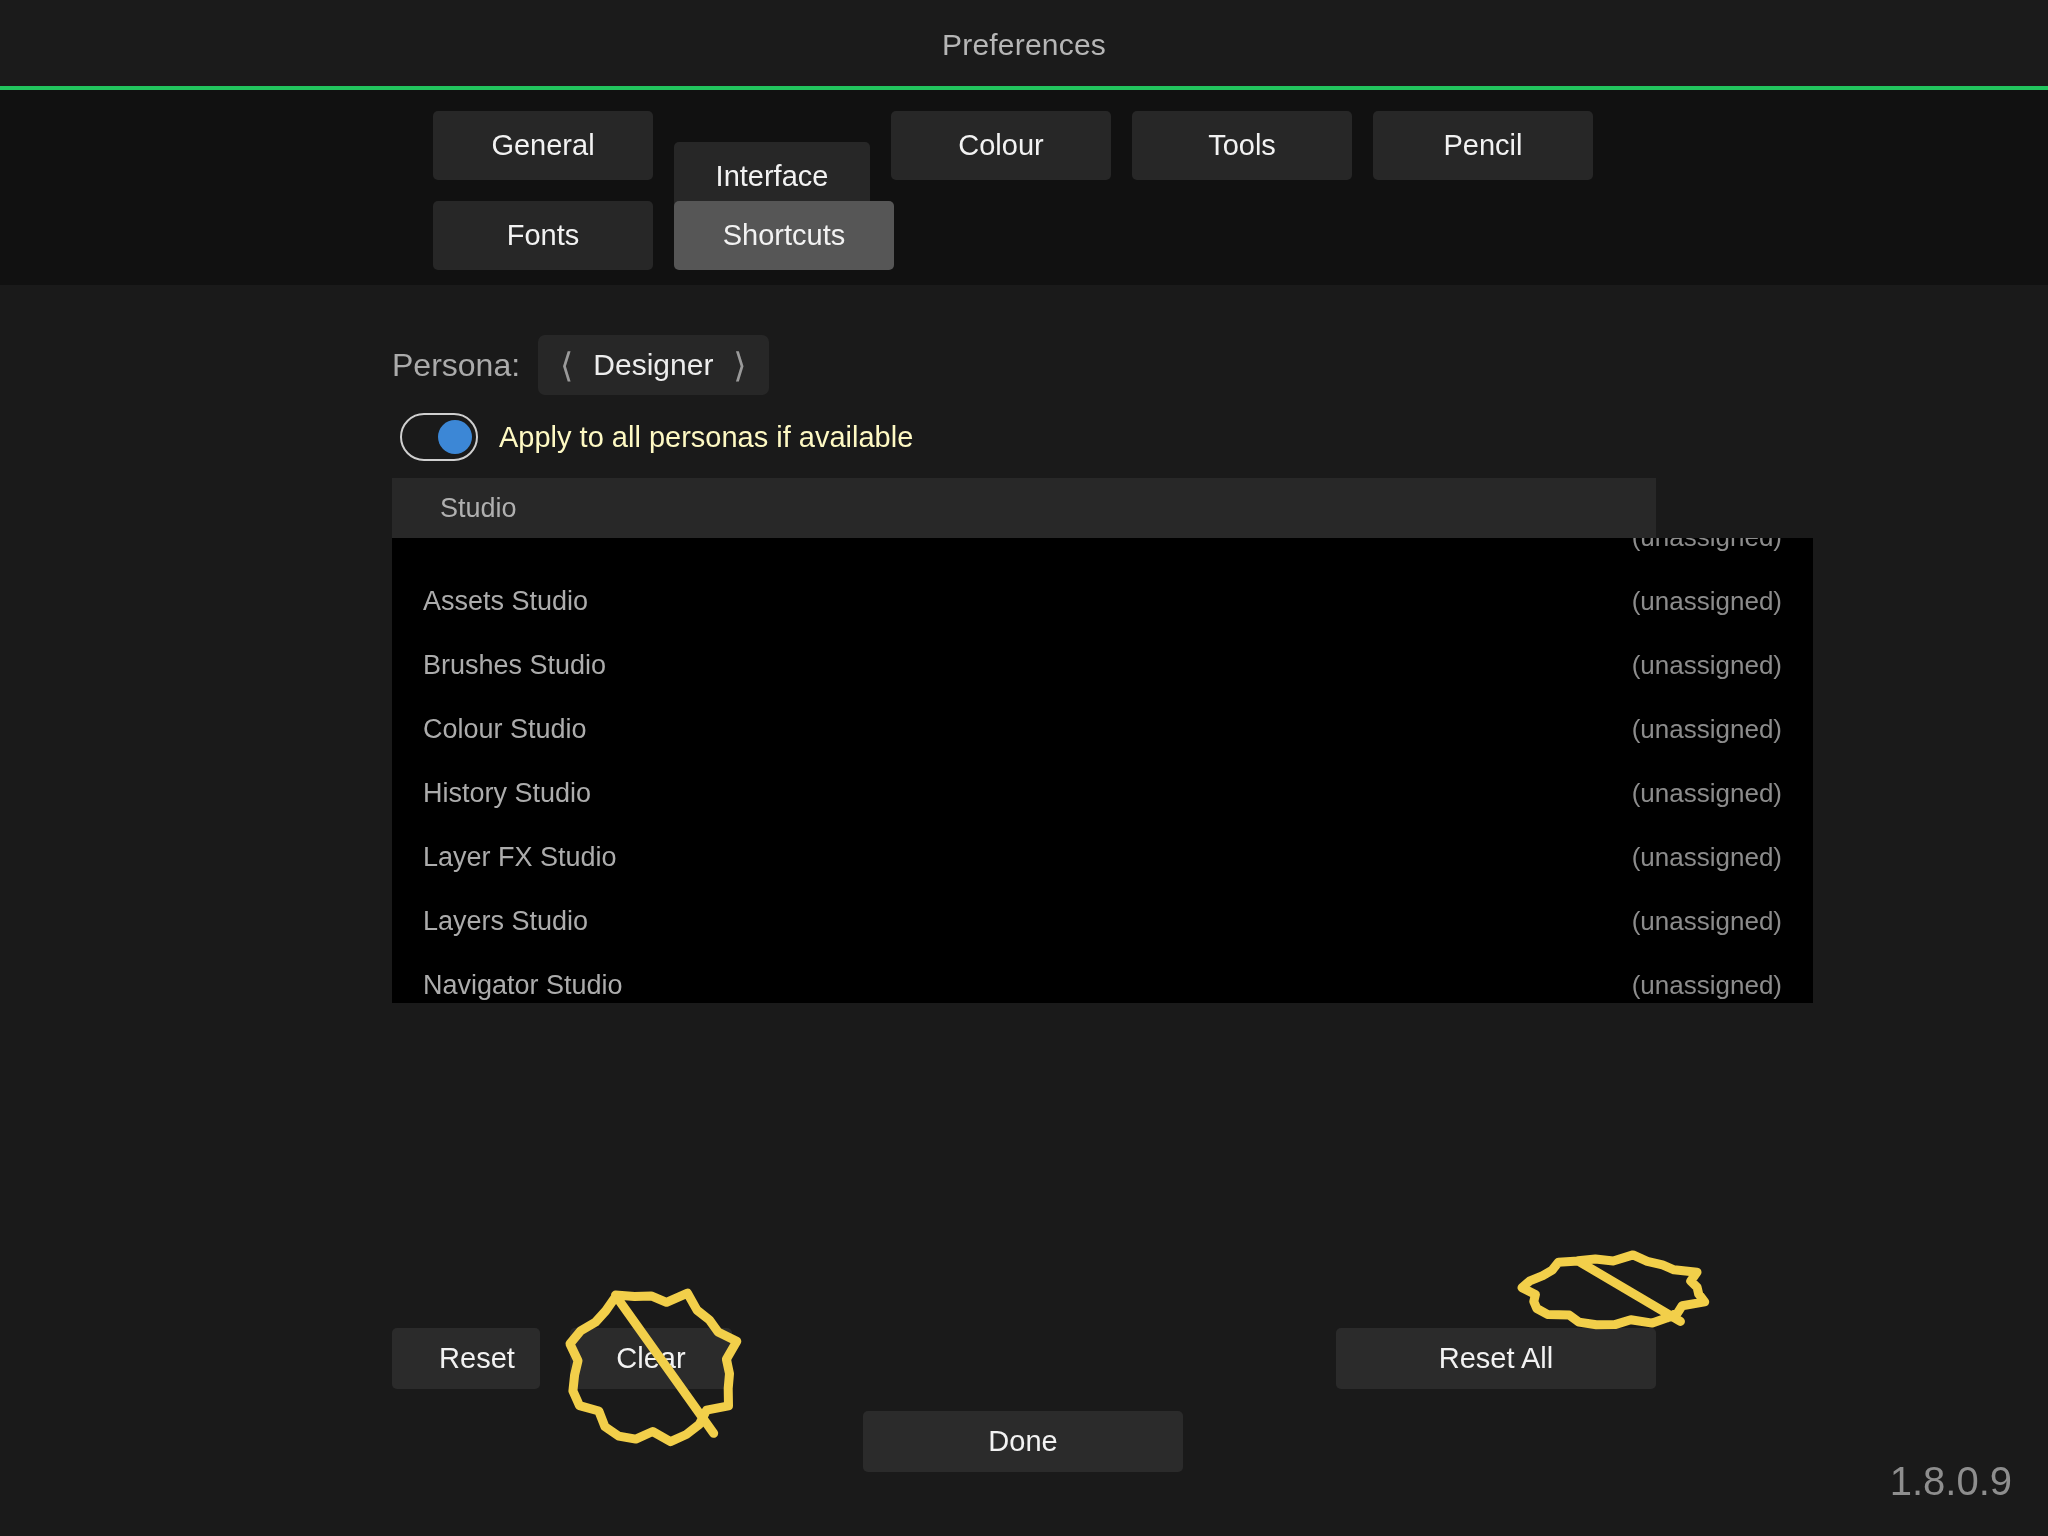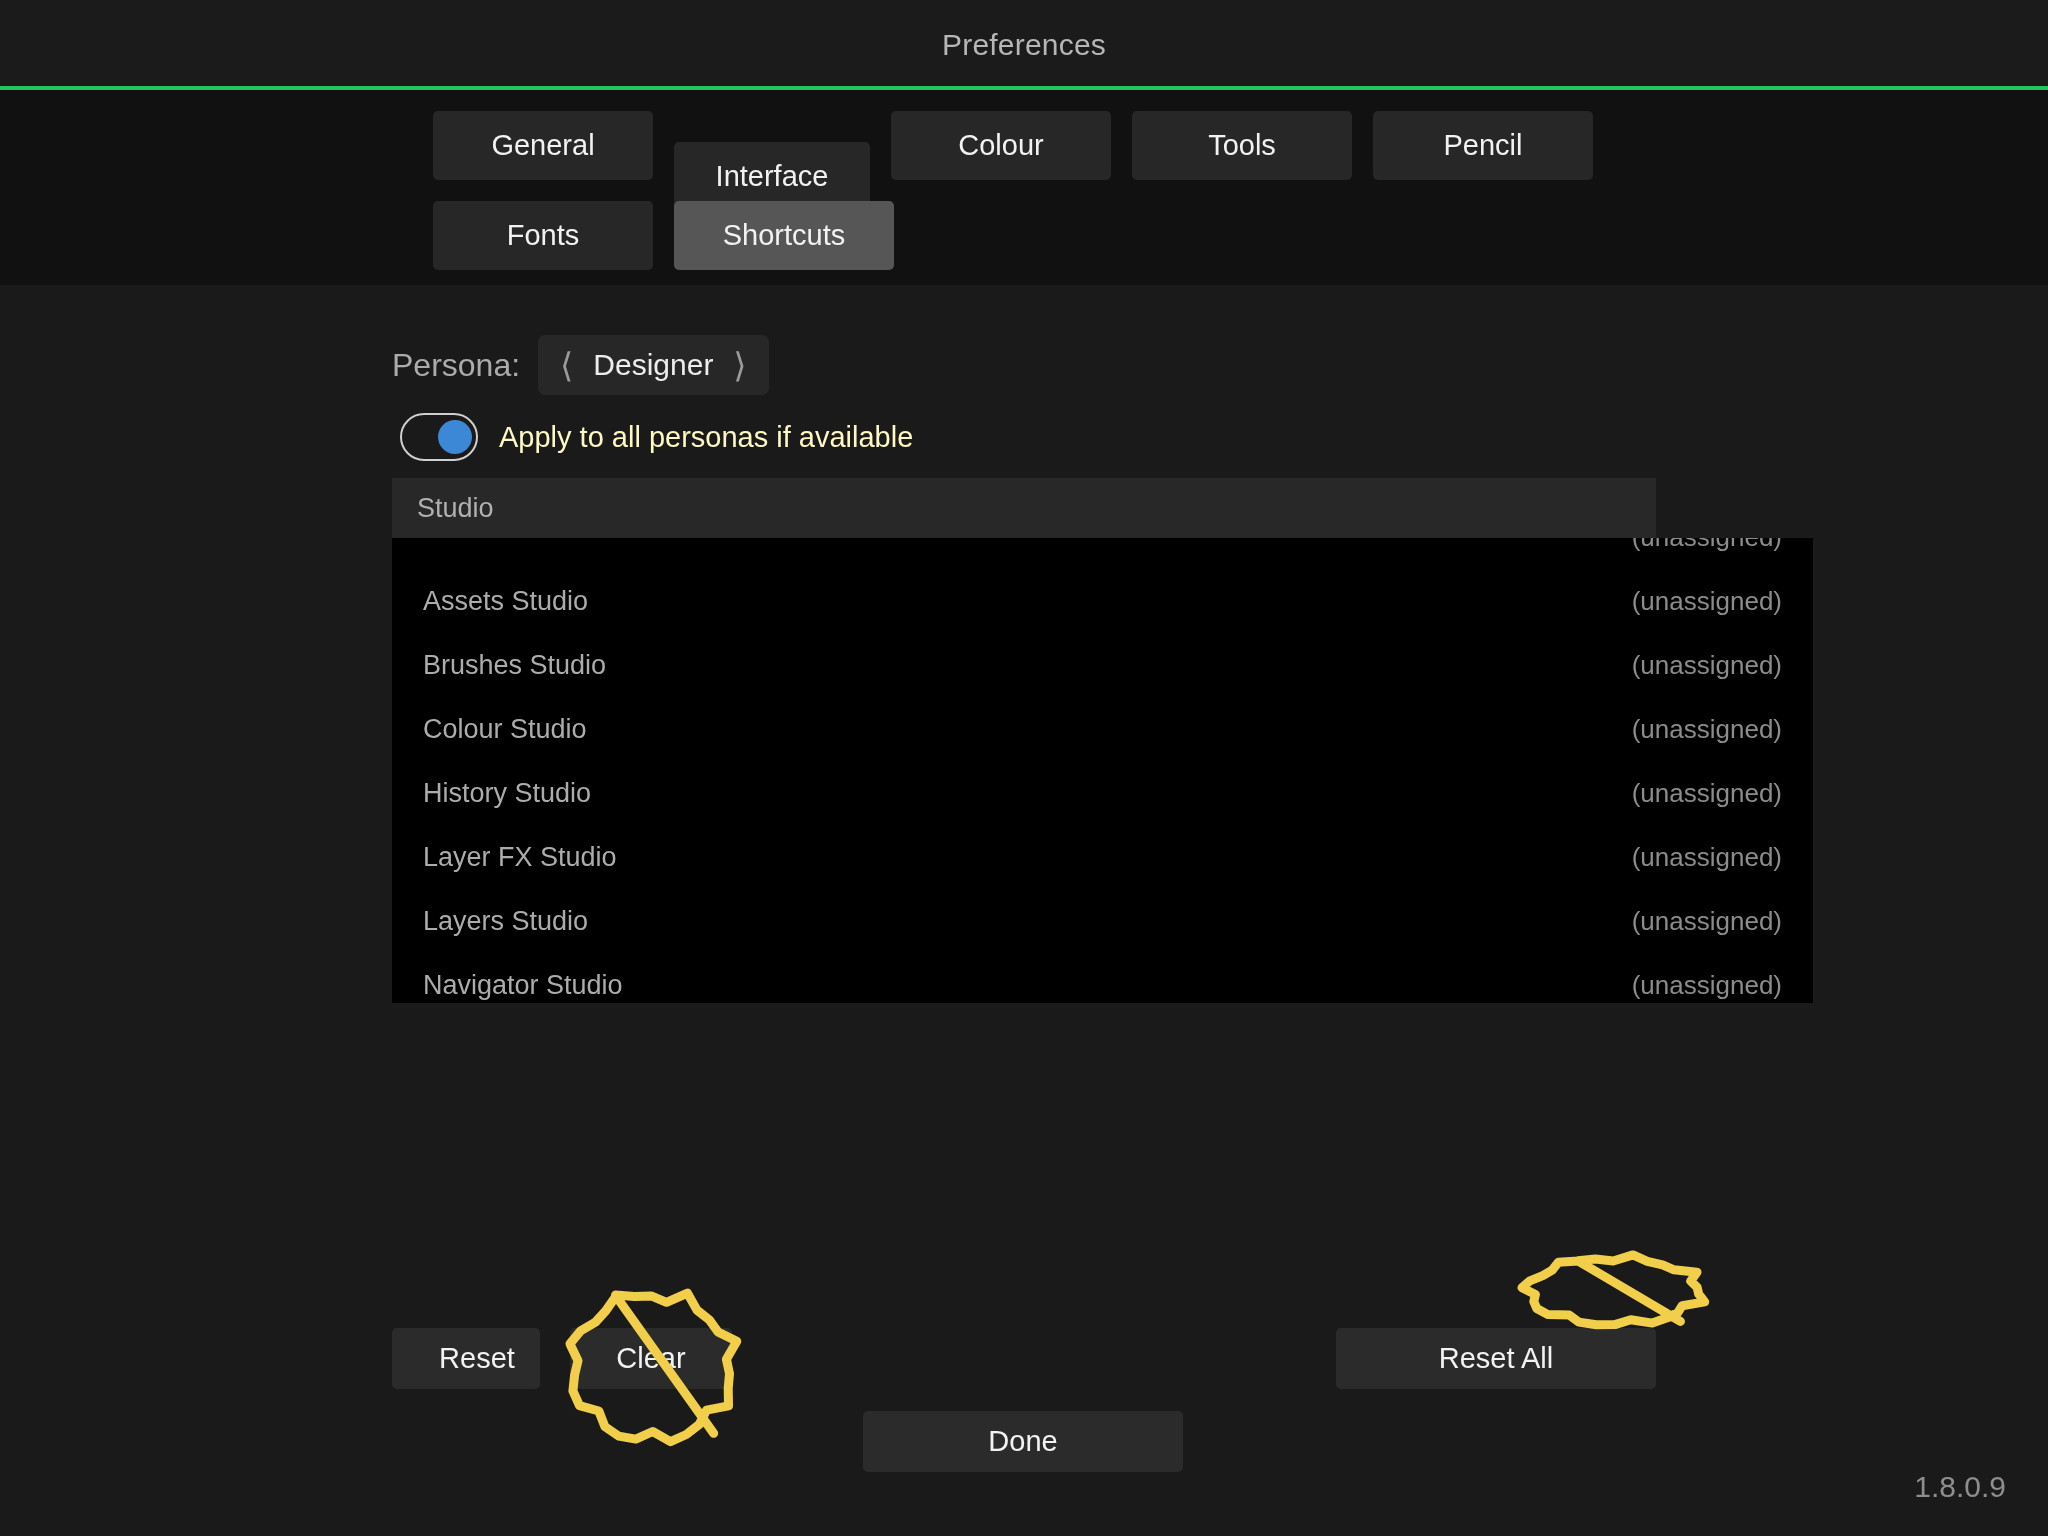--- a/index.html
+++ b/index.html
@@ -166,21 +166,21 @@
     position: relative;
     width: 1264px;
     height: 60px;
     background: #282828;
     display: flex;
     align-items: center;
   }
   .list-header-text {
     color: #b0b0b0;
     font-size: 27px;
-    padding-left: 25px;
+    padding-left: 48px;
   }
   .list-scroll {
     position: relative;
     width: 1421px;
     height: 465px;
     background: #000000;
     overflow: hidden;
   }
   .list-inner {
     position: relative;
@@ -217,24 +217,24 @@
     cursor: pointer;
     user-select: none;
   }
   .btn-reset    { left: 392px;  top: 1043px; width: 148px; padding-left: 22px; }
   .btn-clear    { left: 570px;  top: 1043px; width: 162px; }
   .btn-resetall { left: 1336px; top: 1043px; width: 320px; }
   .btn-done     { left: 863px;  top: 1126px; width: 320px; height: 61px; }
 
   .version {
     position: absolute;
-    right: 42px;
+    right: 36px;
     bottom: 32px;
     color: #8e8e8e;
-    font-size: 30px;
+    font-size: 40px;
   }
 
   
   .annot {
     position: absolute;
     left: 0; top: 0;
     width: 2048px;
     height: 1536px;
     pointer-events: none;
   }

